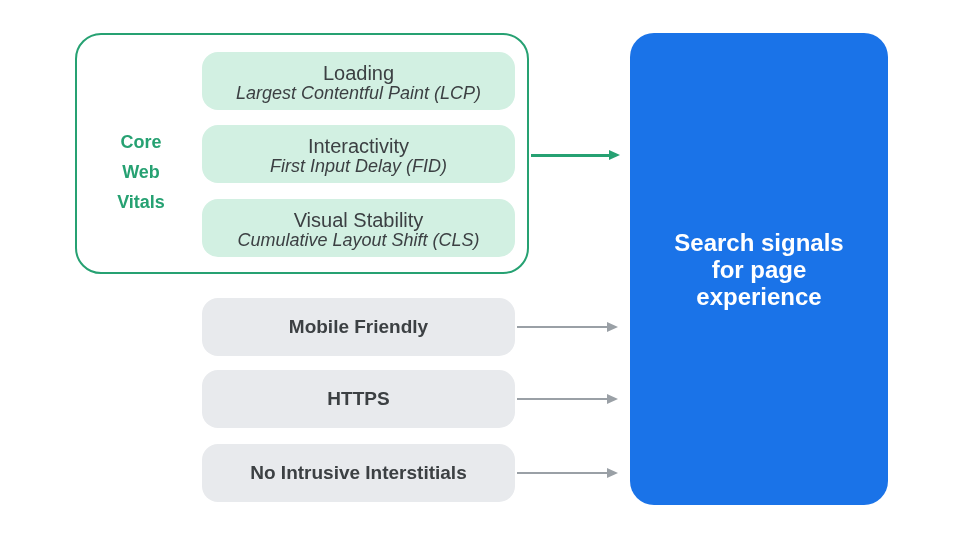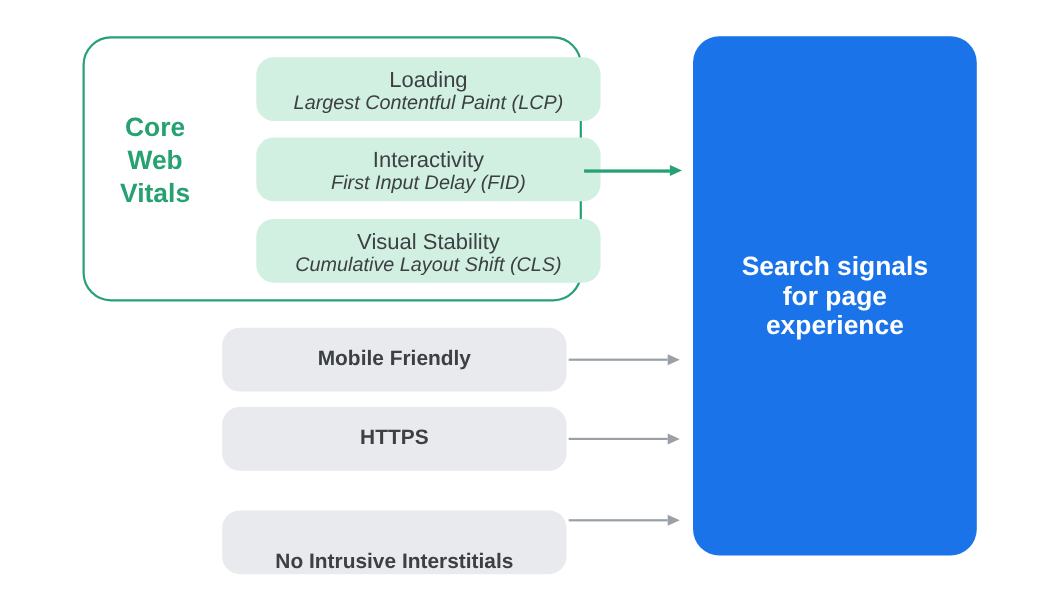--- a/index.html
+++ b/index.html
@@ -24,41 +24,40 @@
     width: 450px;
     height: 237px;
     border: 2.5px solid var(--accent-green);
     border-radius: 26px;
     background: #ffffff;
     box-sizing: content-box;
   }
   .cwv-label {
     position: absolute;
     left: 0px;
-    top: 67px;
+    top: 92px;
     width: 128px;
     text-align: center;
     color: var(--accent-green);
-    font-size: 24px;
+    font-size: 18px;
     font-weight: 700;
     line-height: 30px;
     white-space: pre-line;
   }
   .mint-pill {
     position: absolute;
     left: 125px;
     width: 313px;
     height: 58px;
     background: var(--mint-fill);
     border-radius: 16px;
     display: flex;
     flex-direction: column;
     align-items: center;
     justify-content: center;
-    margin-left: 31px;
   }
   .mint-pill.p1 { top: 17px; }
   .mint-pill.p2 { top: 90px; }
   .mint-pill.p3 { top: 164px; }
   .mint-pill .title {
     color: var(--text-dark);
     font-size: 20px;
     font-weight: 500;
     line-height: 23px;
   }
@@ -77,21 +76,21 @@
     width: 313px;
     height: 58px;
     background: var(--gray-fill);
     border-radius: 16px;
     display: flex;
     align-items: center;
     justify-content: center;
   }
   .gray-pill.g1 { top: 298px; }
   .gray-pill.g2 { top: 370px; }
-  .gray-pill.g3 { top: 464px; align-items: flex-end; }
+  .gray-pill.g3 { top: 444px; }
   .gray-pill .label {
     color: var(--text-dark);
     font-size: 19px;
     font-weight: 700;
   }
 
   
   .result-box {
     position: absolute;
     left: 630px;

